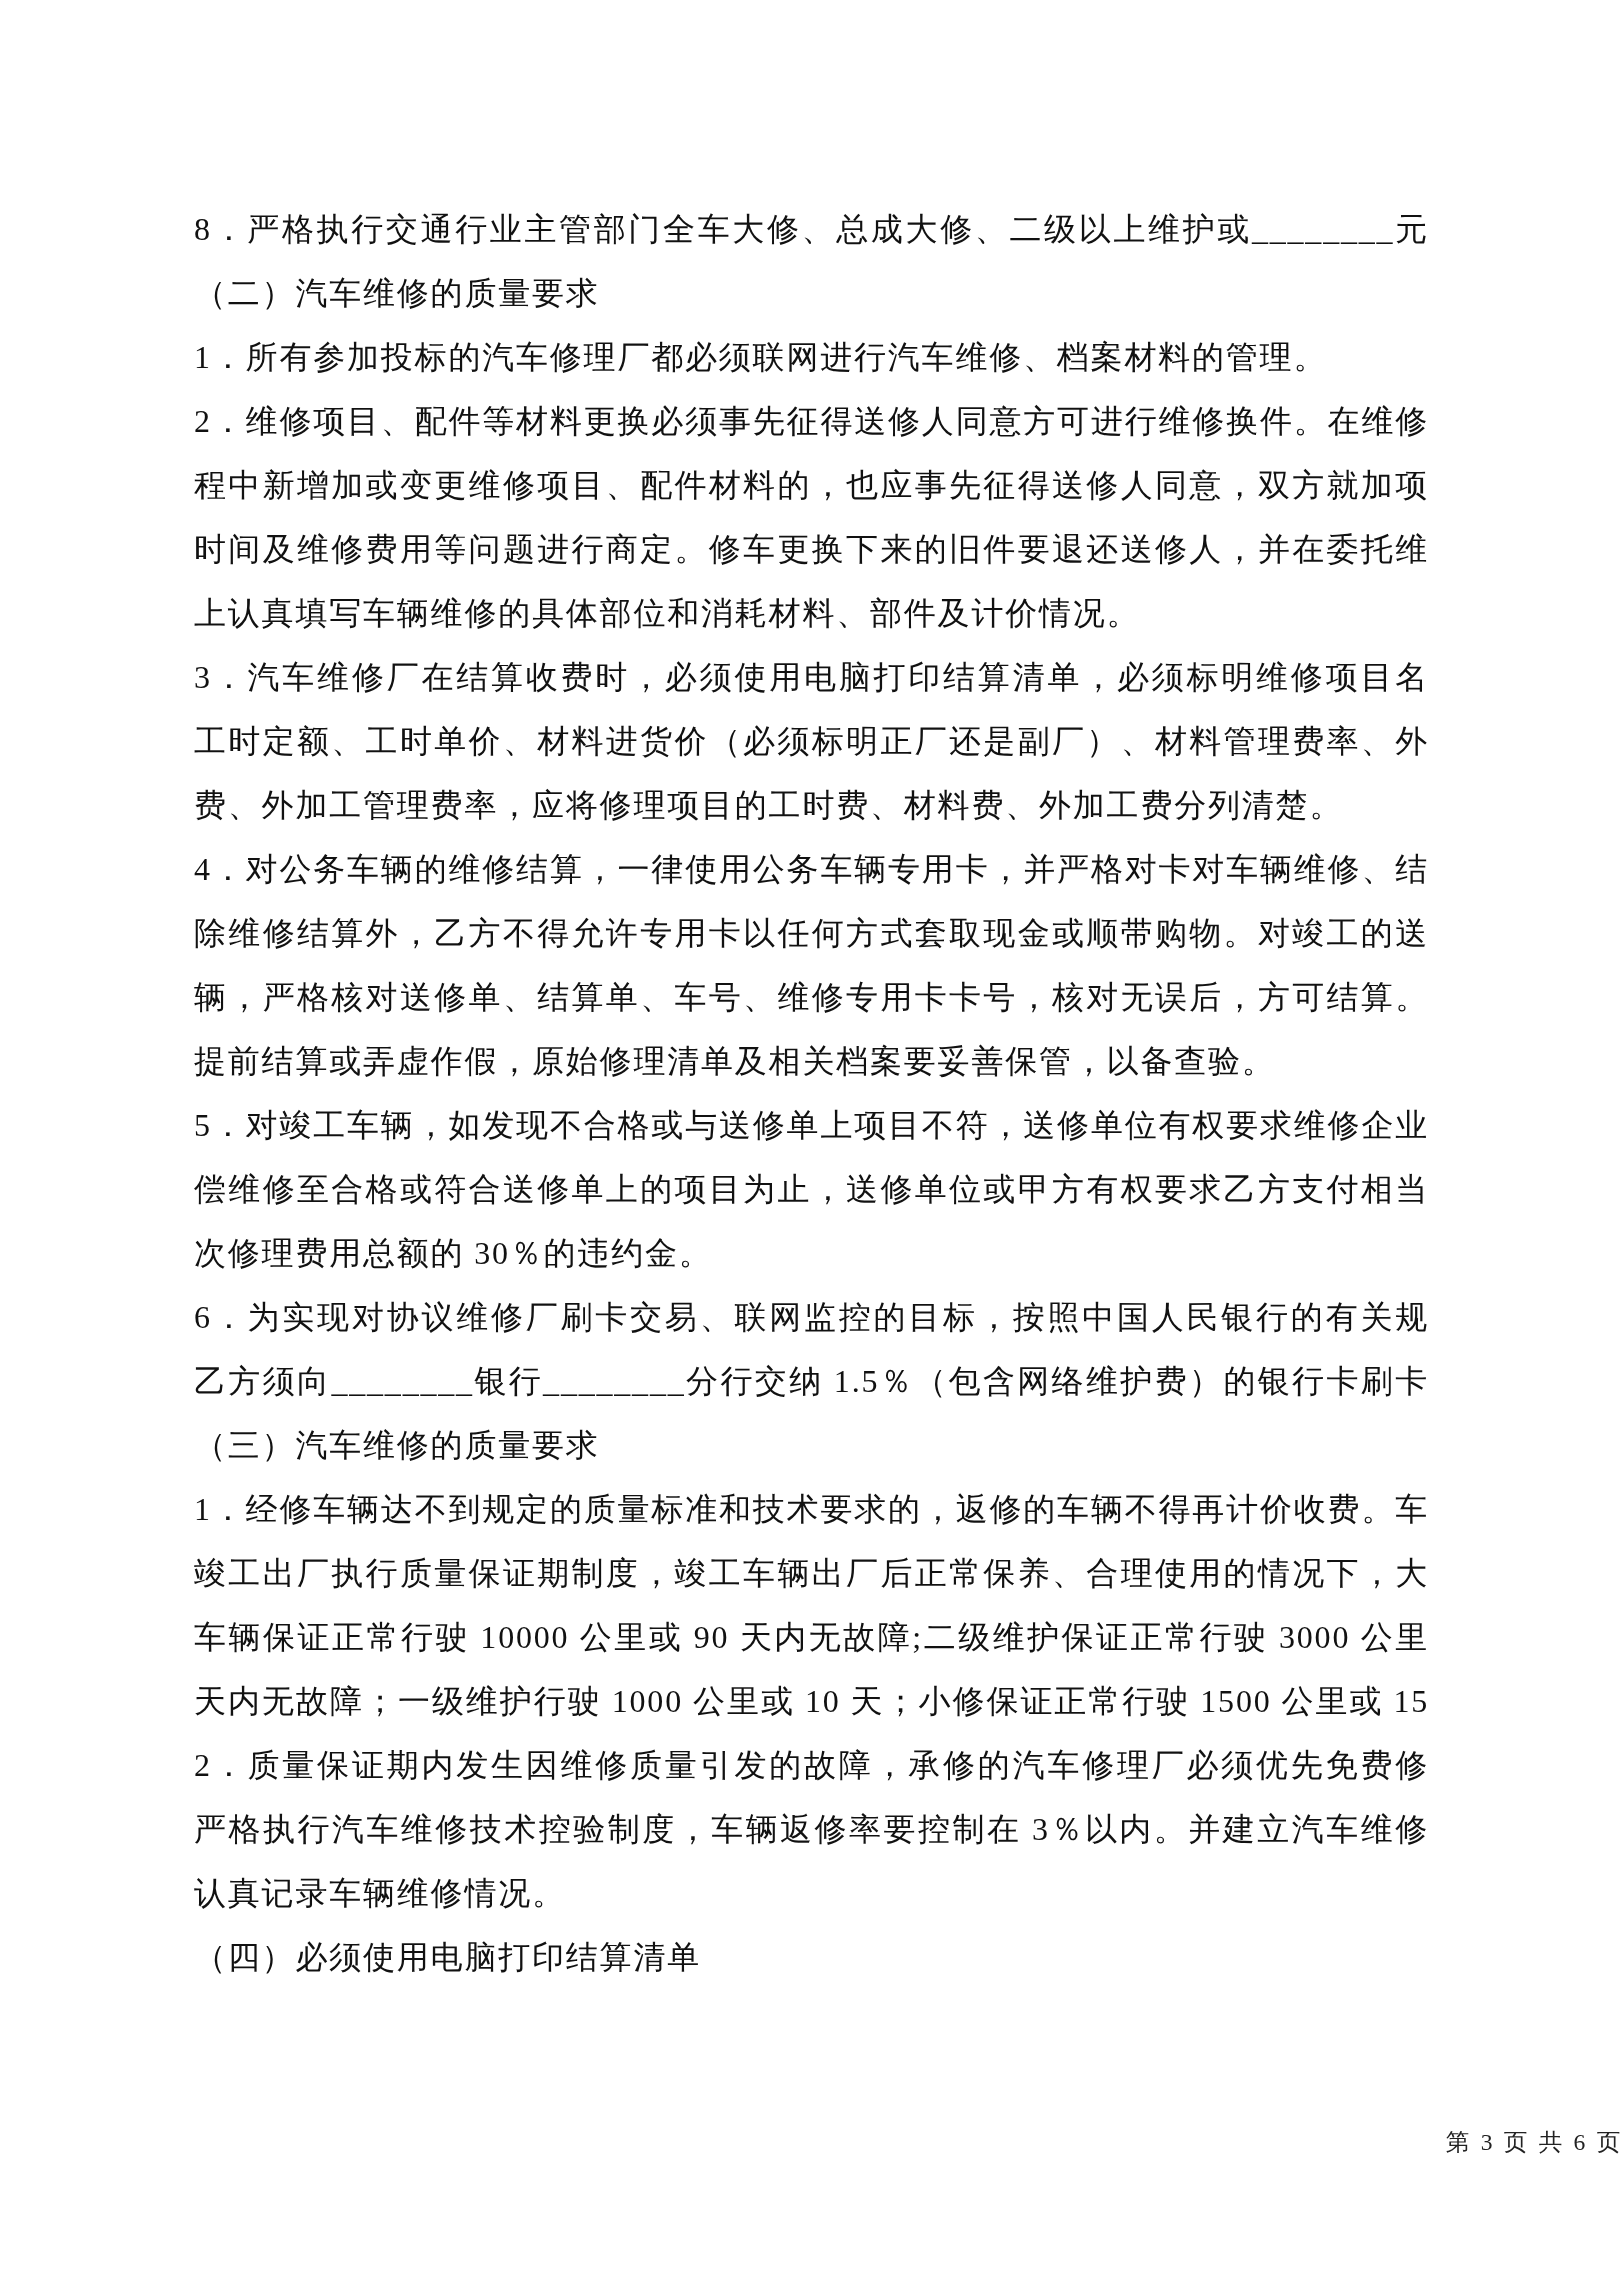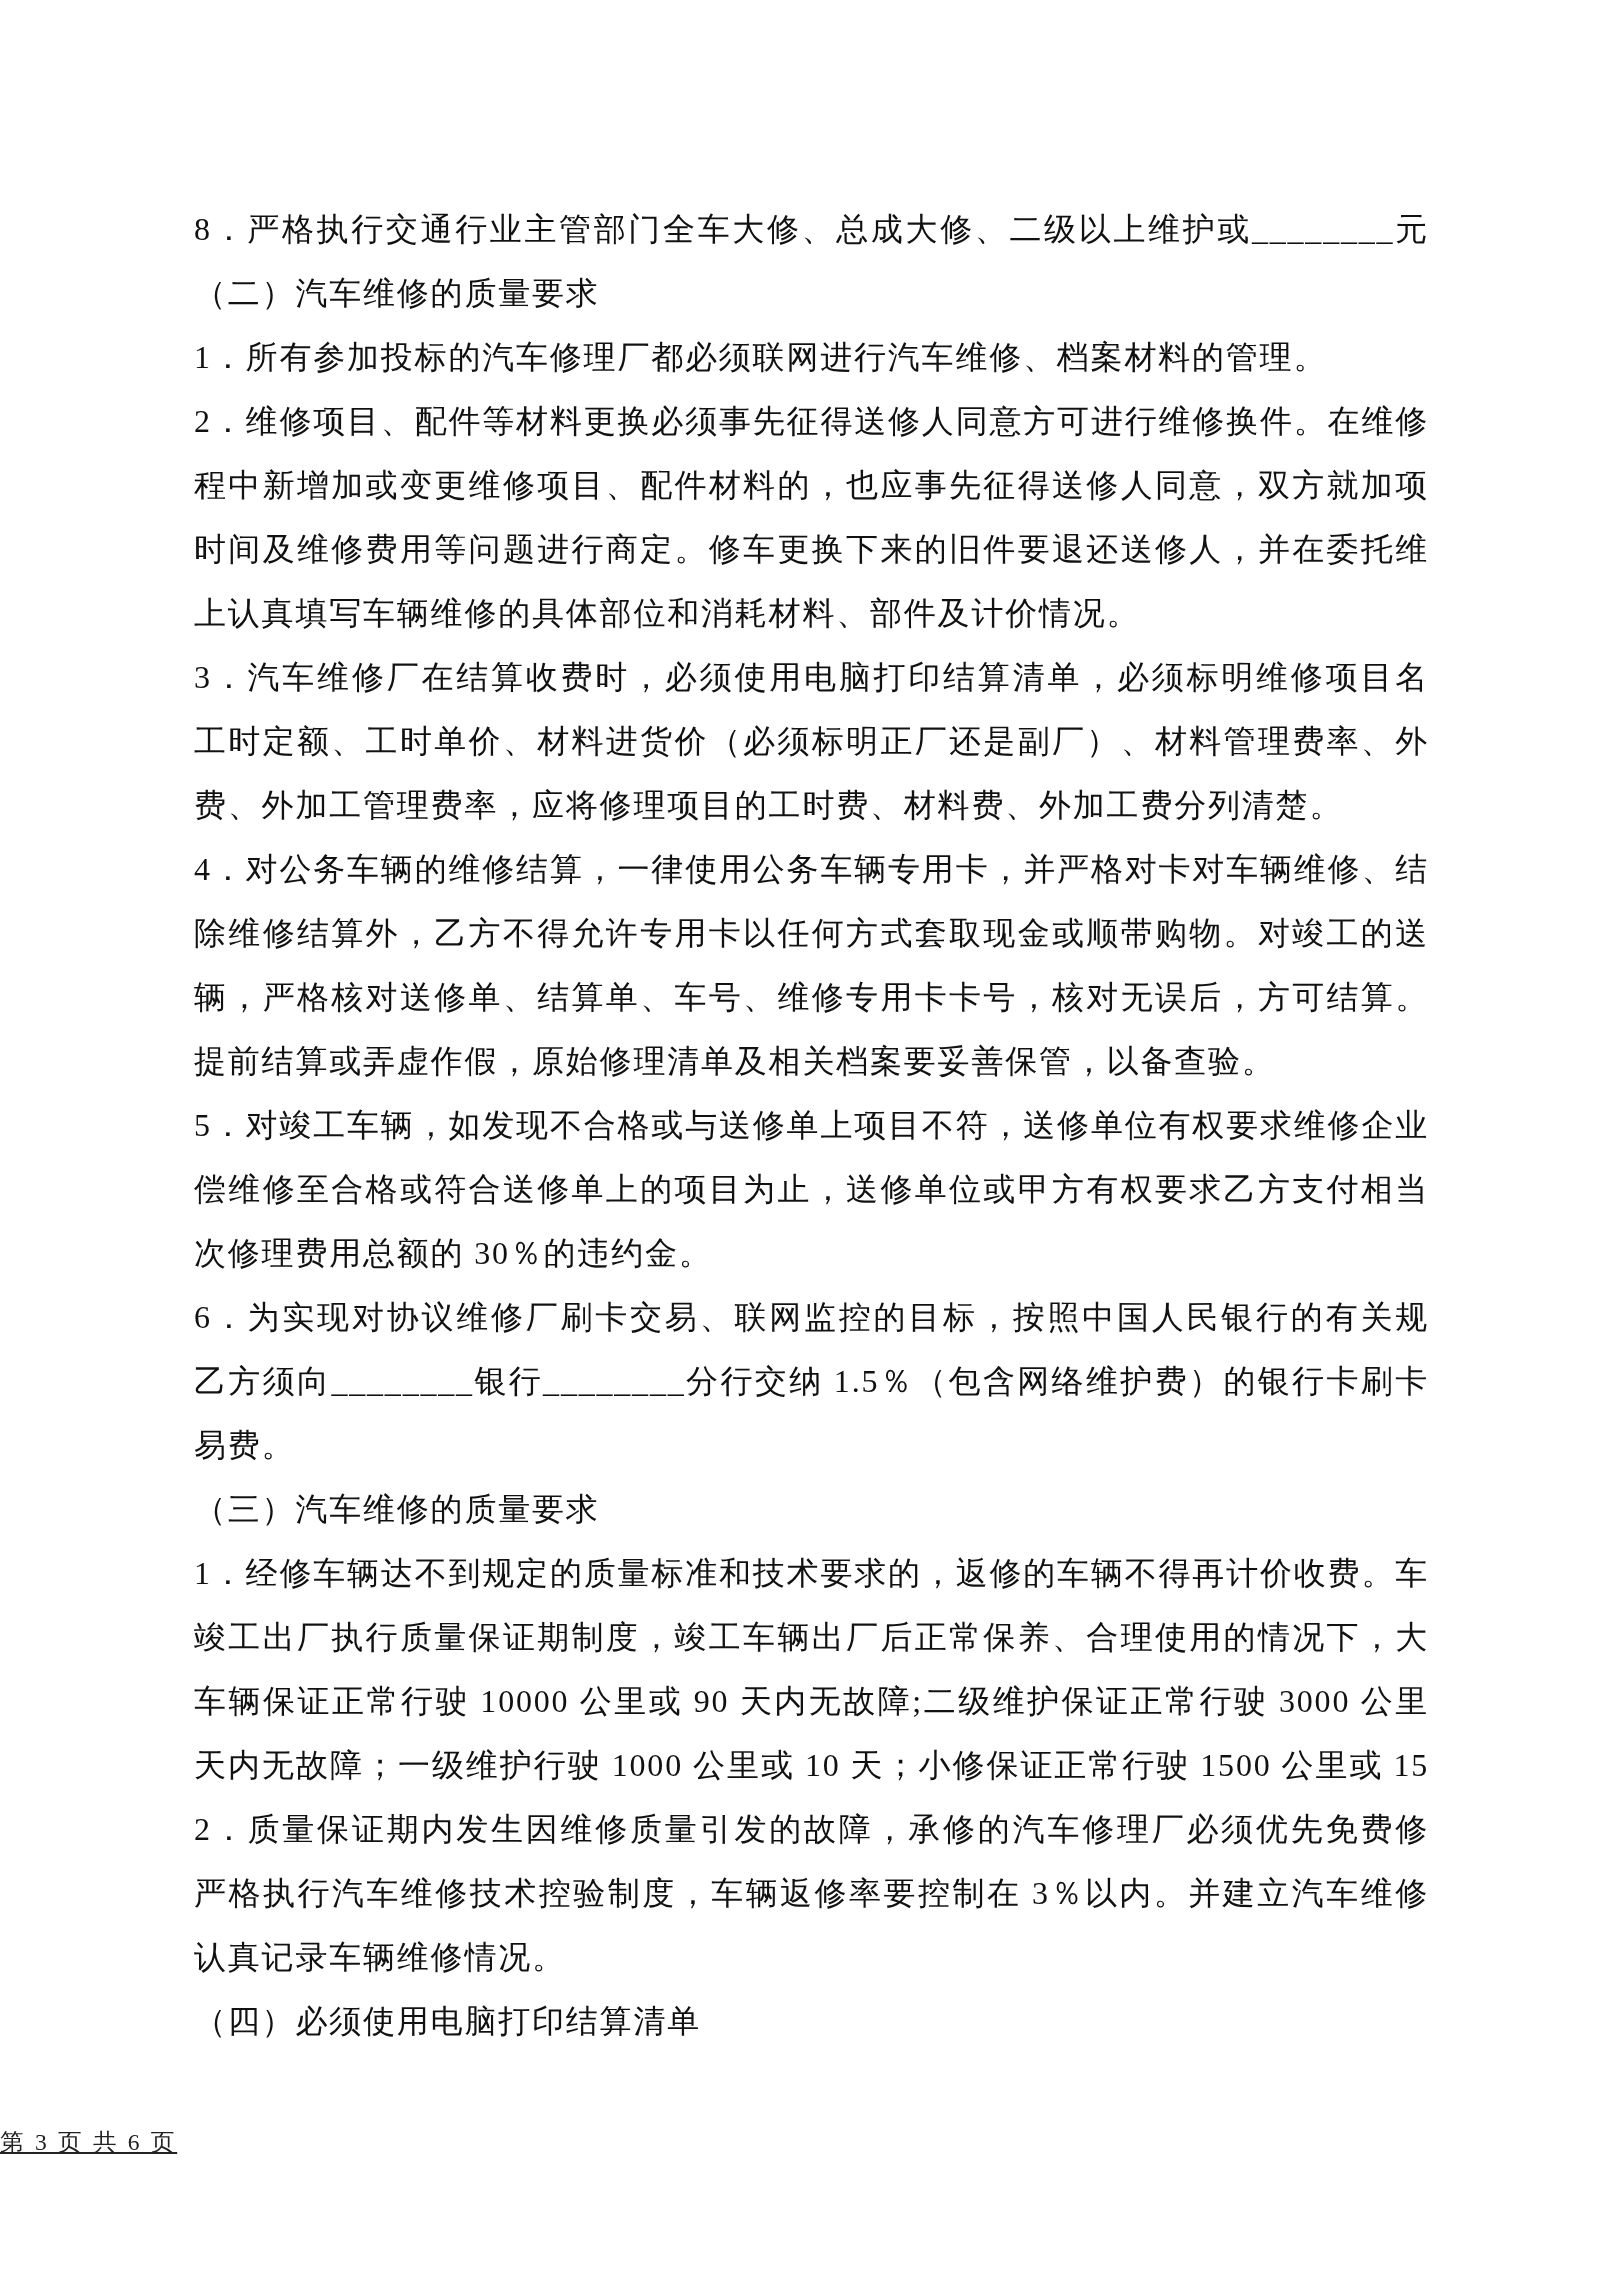--- a/index.html
+++ b/index.html
@@ -43,25 +43,24 @@
     overflow: hidden;
     word-break: break-all;
   }
   .footer {
     position: absolute;
     left: 0;
     right: 0;
     top: 2124px;
     height: 36px;
     line-height: 36px;
-    text-align: left;
+    text-align: right;
     font-size: 23.6px;
     letter-spacing: 2.7px;
     color: #222222;
-    text-decoration: underline;
   }
 </style>
 </head>
 <body>
 
 <div class="page">
   <div class="doc-body">
       <div class="line fill">8．严格执行交通行业主管部门全车大修、总成大修、二级以上维护或________元以上</div>
       <div class="line">（二）汽车维修的质量要求</div>
       <div class="line">1．所有参加投标的汽车修理厂都必须联网进行汽车维修、档案材料的管理。</div>
@@ -74,21 +73,20 @@
       <div class="line">费、外加工管理费率，应将修理项目的工时费、材料费、外加工费分列清楚。</div>
       <div class="line fill">4．对公务车辆的维修结算，一律使用公务车辆专用卡，并严格对卡对车辆维修、结算。</div>
       <div class="line fill">除维修结算外，乙方不得允许专用卡以任何方式套取现金或顺带购物。对竣工的送修车</div>
       <div class="line fill">辆，严格核对送修单、结算单、车号、维修专用卡卡号，核对无误后，方可结算。不可</div>
       <div class="line">提前结算或弄虚作假，原始修理清单及相关档案要妥善保管，以备查验。</div>
       <div class="line fill">5．对竣工车辆，如发现不合格或与送修单上项目不符，送修单位有权要求维修企业无</div>
       <div class="line fill">偿维修至合格或符合送修单上的项目为止，送修单位或甲方有权要求乙方支付相当于当</div>
       <div class="line">次修理费用总额的 30％的违约金。</div>
       <div class="line fill">6．为实现对协议维修厂刷卡交易、联网监控的目标，按照中国人民银行的有关规定，</div>
       <div class="line fill">乙方须向________银行________分行交纳 1.5％（包含网络维护费）的银行卡刷卡交</div>
-      <div class="line">易费。</div>
       <div class="line">（三）汽车维修的质量要求</div>
       <div class="line fill">1．经修车辆达不到规定的质量标准和技术要求的，返修的车辆不得再计价收费。车辆</div>
       <div class="line fill">竣工出厂执行质量保证期制度，竣工车辆出厂后正常保养、合理使用的情况下，大修的</div>
       <div class="line fill">车辆保证正常行驶 10000 公里或 90 天内无故障;二级维护保证正常行驶 3000 公里或 30</div>
       <div class="line fill">天内无故障；一级维护行驶 1000 公里或 10 天；小修保证正常行驶 1500 公里或 15 天。</div>
       <div class="line fill">2．质量保证期内发生因维修质量引发的故障，承修的汽车修理厂必须优先免费修理。</div>
       <div class="line fill">严格执行汽车维修技术控验制度，车辆返修率要控制在 3％以内。并建立汽车维修档案，</div>
       <div class="line">认真记录车辆维修情况。</div>
       <div class="line">（四）必须使用电脑打印结算清单</div>
     </div>

